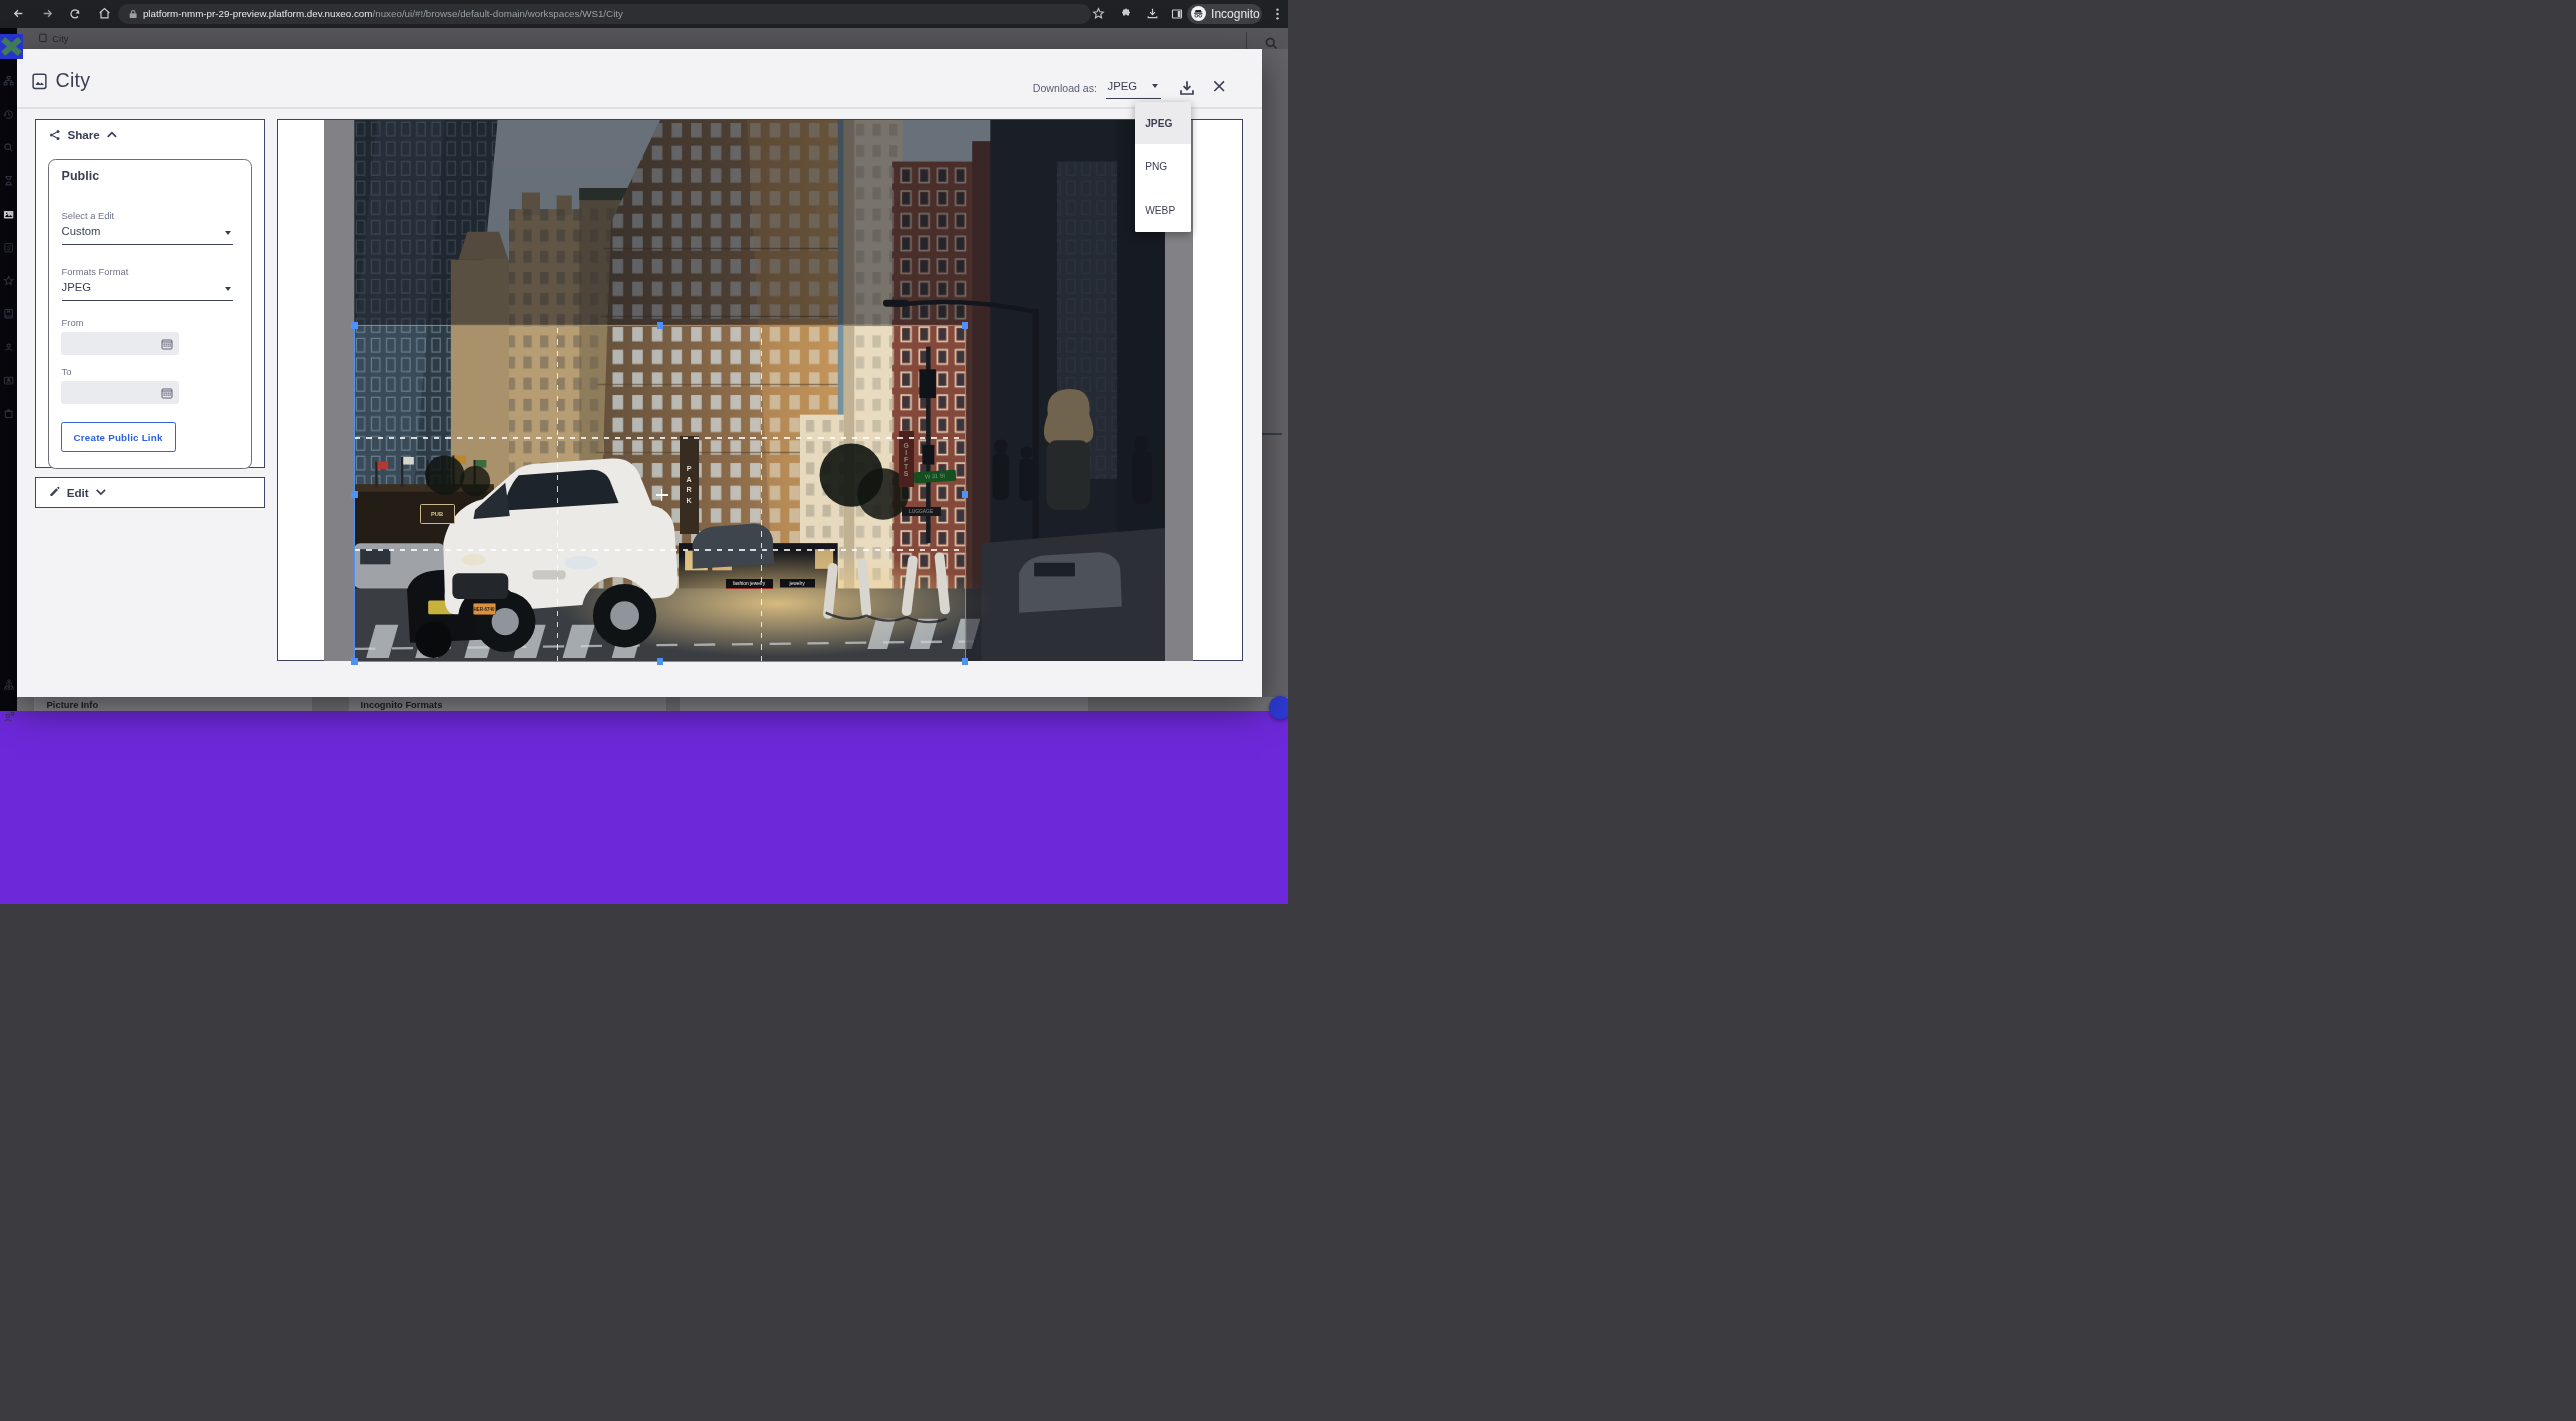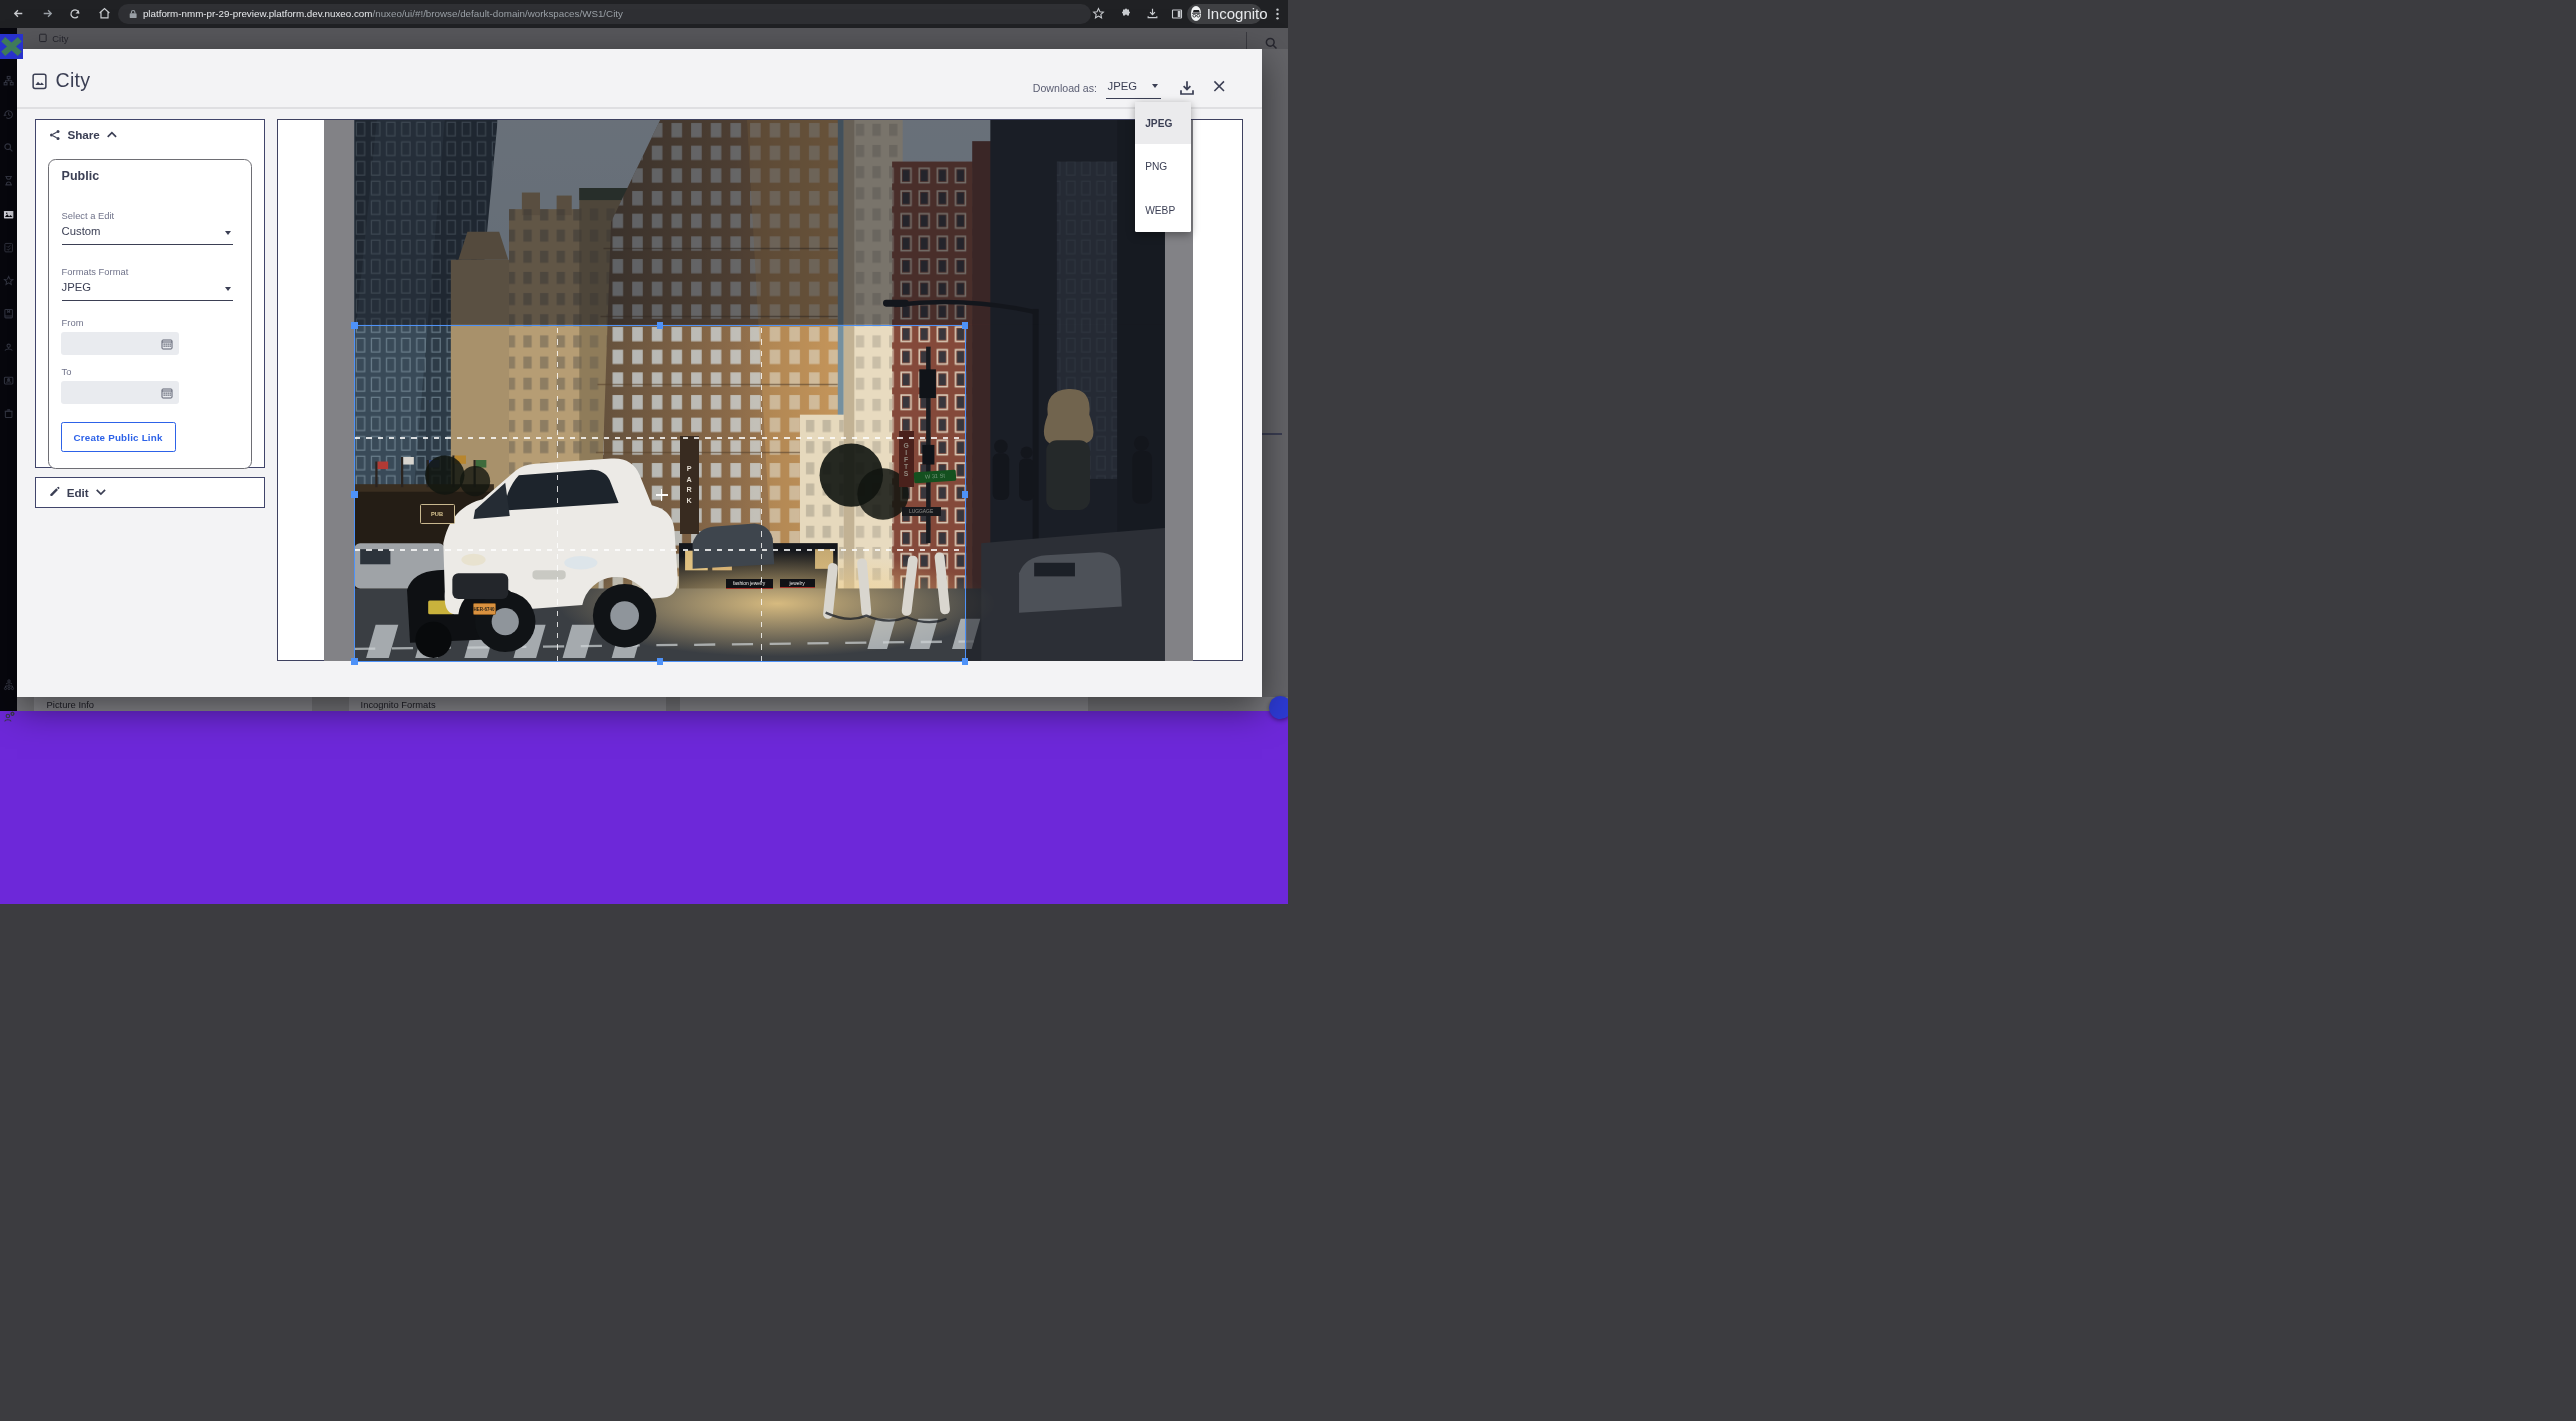--- a/index.html
+++ b/index.html
@@ -10,30 +10,30 @@
   
   #browser-bar { left:0; top:0; width:1288px; height:28px; background:#202124; }
   .nav-ic { position:absolute; top:4.5px; width:18px; height:18px; display:flex; align-items:center; justify-content:center; color:#c9ccd0; border-radius:50%; cursor:pointer; }
   #omnibox { position:absolute; left:118px; top:3.8px; width:973px; height:20.4px; border-radius:10.6px; background:#2f3034; display:flex; align-items:center; cursor:text; }
   #omnibox .lock { margin:0 6px 0 10.6px; display:flex; }
   #omnibox .url { font-size:9.8px; white-space:nowrap; overflow:hidden; }
   #omnibox .url .host { color:#e8eaed; }
   #omnibox .url .path { color:#9aa0a6; }
   #incognito-badge { position:absolute; left:1187px; top:3.8px; width:75px; height:20.4px; border-radius:10.6px; background:#3f4043; display:flex; align-items:center; }
   #incognito-badge .glyph { width:15px; height:15px; border-radius:50%; background:#f1f3f4; margin-left:3.8px; display:flex; align-items:center; justify-content:center; }
-  #incognito-badge .lbl { color:#e8eaed; font-size:15px; margin-left:5.3px; }
+  #incognito-badge .lbl { color:#e8eaed; font-size:12px; margin-left:5.3px; }
 
   
   #under-header { left:0; top:28px; width:1288px; height:21px; background:#57575b; overflow:hidden; }
   #under-header .crumb { position:absolute; left:38px; top:4.5px; display:flex; align-items:center; color:#26262e; font-size:9.4px; gap:4.5px; }
   #right-strip { left:1262px; top:28px; width:26.4px; height:683px; background:#646468; }
   #right-strip .hdr { position:absolute; left:0; top:0; width:26.4px; height:21px; background:#57575b; }
   #under-bottom { left:16.6px; top:697px; width:1271px; height:13.6px; background:#78787c; overflow:hidden; }
   #under-bottom .card { position:absolute; top:0; height:13.6px; background:#8b8b90; }
-  #under-bottom .hd { position:absolute; top:1.5px; font-size:9.4px; font-weight:normal; color:#1e1e26; }
+  #under-bottom .hd { position:absolute; top:1.5px; font-size:9.4px; font-weight:bold; color:#1e1e26; }
   #fab { left:1269px; top:696px; width:23px; height:23px; border-radius:50%; background:#2c3ad2; box-shadow:0 1.5px 4.5px rgba(0,0,0,.4); }
 
   
   #sidebar { left:0; top:28px; width:16.6px; height:683px; background:#07070e; }
   .side-ic { position:absolute; left:3px; width:11.3px; height:11.3px; color:#383b49; cursor:pointer; }
   .side-ic.active { color:#e6e6ef; }
   #nuxeo-logo { left:0; top:34px; width:23px; height:25px; background:#2832cc; z-index:40; }
 
   
   #modal { left:16.6px; top:49px; width:1245px; height:648px; background:#f3f3f5; box-shadow:0 10.6px 34px rgba(0,0,0,.5); z-index:10; }

